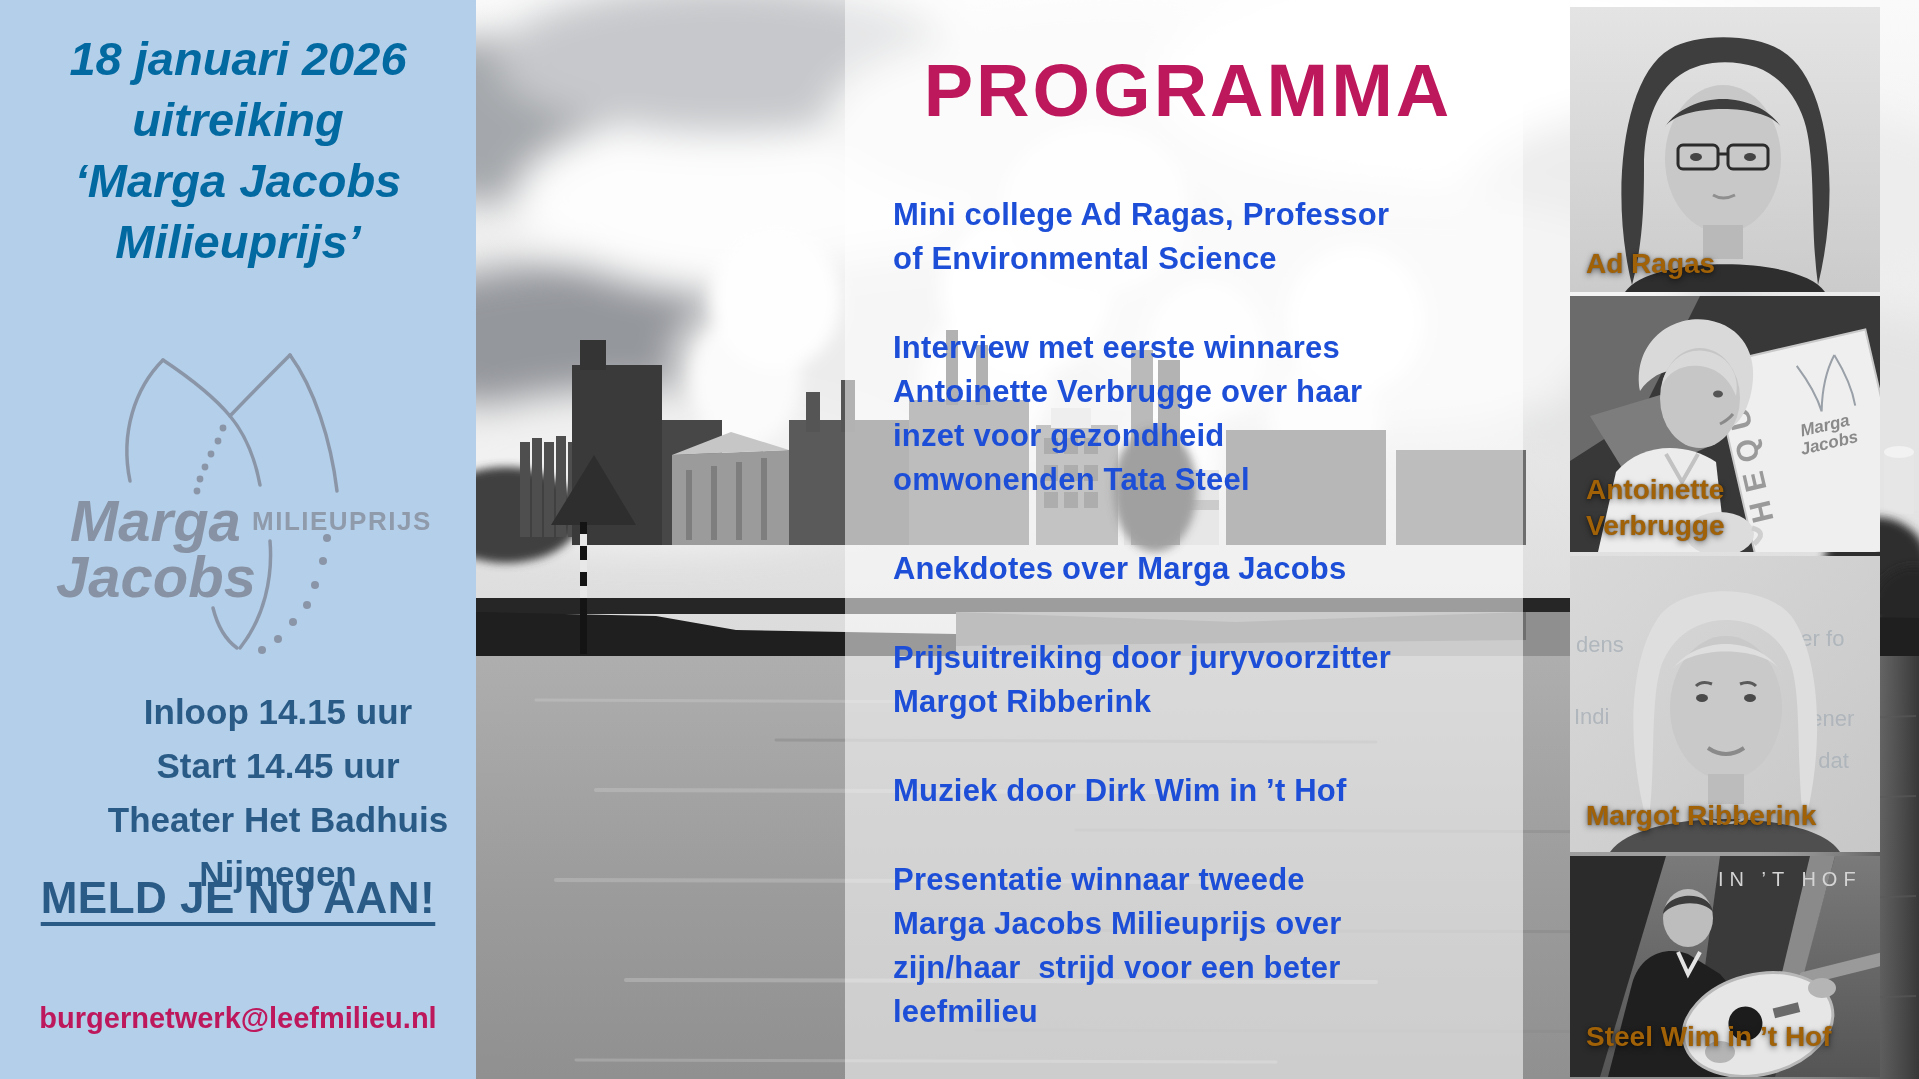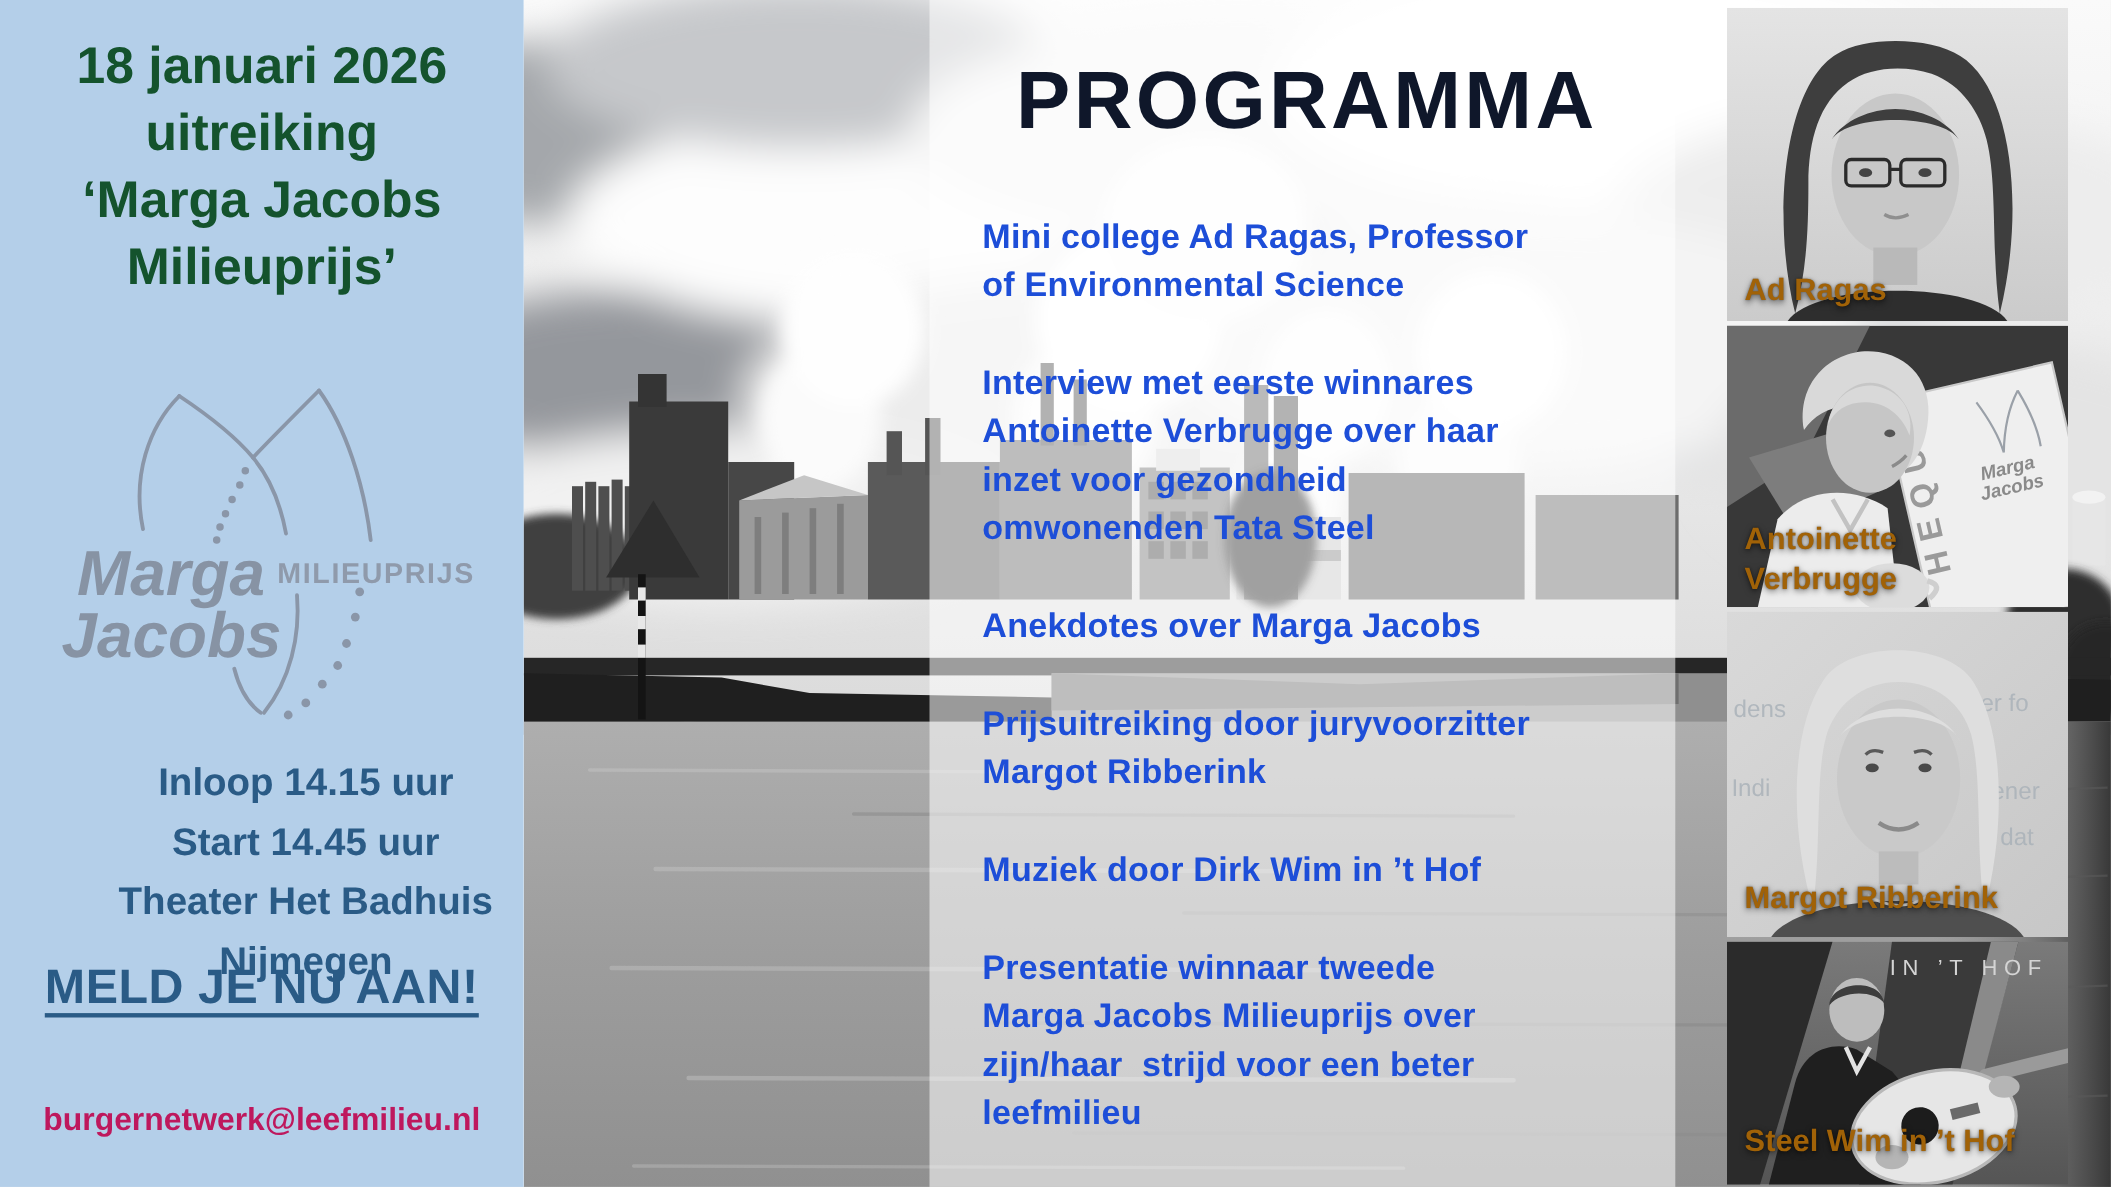--- a/index.html
+++ b/index.html
@@ -6,21 +6,21 @@
   .poster{
     position:relative;width:1919px;height:1079px;overflow:hidden;
     font-family:"Liberation Sans","DejaVu Sans",sans-serif;background:#fff;
   }
   
   .photo-bg{position:absolute;left:476px;top:0;width:1443px;height:1079px;z-index:1;}
   
   .left-panel{position:absolute;left:0;top:0;width:476px;height:1079px;background:#b4cfe9;z-index:2;}
   .lp-title{
     position:absolute;top:28px;left:0;width:100%;text-align:center;
-    font-size:47px;line-height:61px;font-weight:bold;color:#14532d;white-space:pre-wrap;
+    font-size:47px;line-height:61px;font-weight:bold;color:#0369a1;white-space:pre-wrap;font-style:italic;
   }
   .lp-logo{position:absolute;left:40px;top:288px;}
   .lp-schedule{
     position:absolute;top:685px;left:0;width:100%;text-align:center;
     font-size:35px;line-height:54px;font-weight:bold;color:#2a5b86;white-space:pre-wrap;padding-left:40px;
   }
   .lp-cta{
     position:absolute;top:873px;left:0;width:100%;text-align:center;
     font-size:44px;font-weight:bold;color:#2a5b86;letter-spacing:.5px;
     text-decoration:underline;text-decoration-thickness:4px;text-underline-offset:9px;
@@ -30,21 +30,21 @@
     font-size:29px;font-weight:bold;color:#be185d;text-decoration:none;display:block;
   }
   
   .program-panel{
     position:absolute;left:845px;top:0;width:678px;height:1079px;
     background:rgba(255,255,255,.55);z-index:3;box-sizing:border-box;
     padding:50px 20px 0 48px;
   }
   .pp-heading{
     text-align:center;font-size:74px;line-height:81px;font-weight:bold;
-    letter-spacing:3px;color:#0f172a;margin:0 20px 0 0;
+    letter-spacing:3px;color:#be185d;margin:0 20px 0 0;
   }
   .pp-list{margin-top:62px;}
   .pp-item{
     font-size:31px;line-height:44px;font-weight:bold;color:#1d4ed8;
     white-space:pre-wrap;margin:0 0 45px 0;letter-spacing:.2px;
   }
   
   .portraits{position:absolute;left:1570px;top:7px;width:310px;z-index:4;}
   .portrait{position:relative;width:310px;margin-bottom:4px;overflow:hidden;}
   .portrait svg{display:block;}

